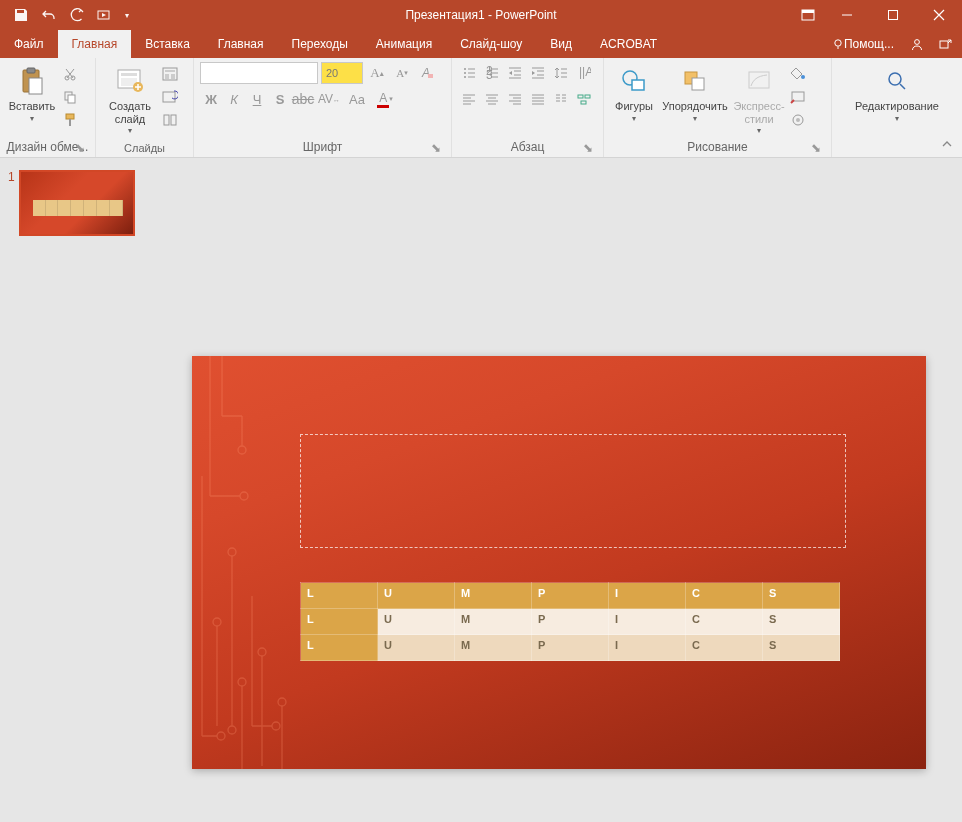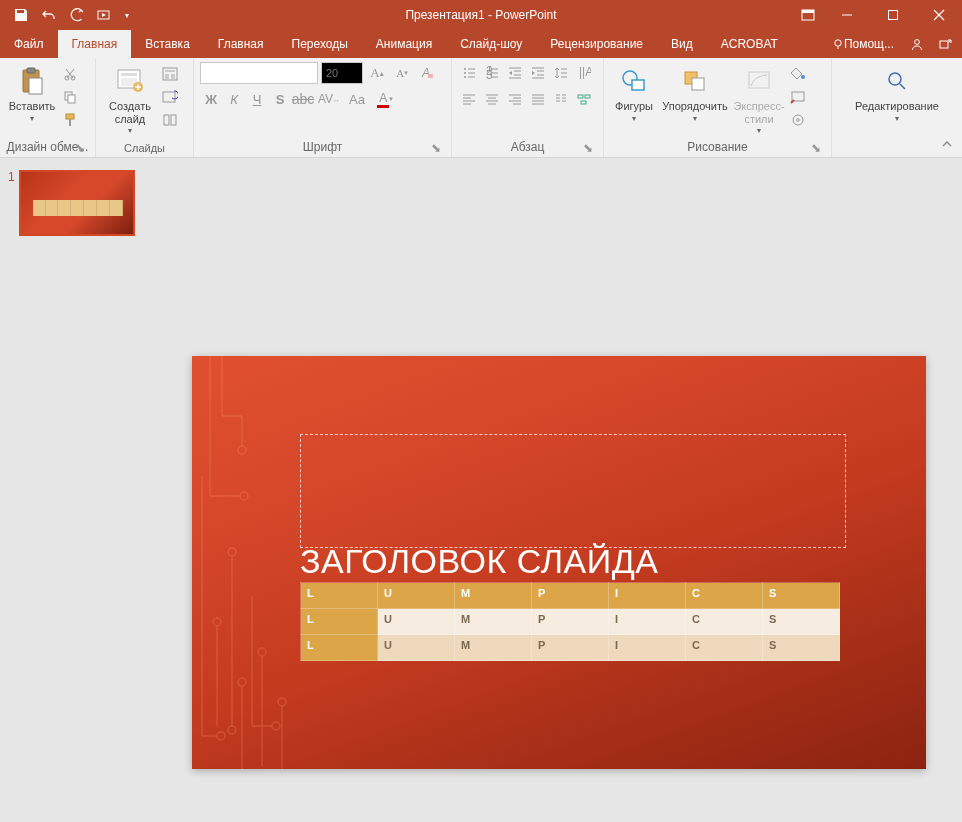--- a/index.html
+++ b/index.html
@@ -22,21 +22,21 @@
 .dlg-launcher{position:absolute;right:2px;bottom:2px;width:14px;height:14px;display:flex;align-items:center;justify-content:center;color:#999}
 .group-body{display:flex;align-items:flex-start;gap:2px;flex:1}
 .big-btn{display:flex;flex-direction:column;align-items:center;justify-content:flex-start;width:52px;padding:2px;cursor:pointer;color:#444}
 .big-btn .icon-lg{height:34px;display:flex;align-items:center;justify-content:center}
 .big-btn .lbl{font-size:11px;text-align:center;line-height:1.15;margin-top:2px}
 .drop-arrow{font-size:8px;color:#666;margin-top:1px}
 .mini-col{display:flex;flex-direction:column;gap:3px;padding-top:2px}
 .mini-btn{width:20px;height:20px;display:flex;align-items:center;justify-content:center;color:#888}
 .font-row{display:flex;align-items:center;gap:3px;margin-bottom:4px}
 .font-name{width:118px;height:22px;border:1px solid #c8c8c8;background:#fff;padding:0 4px;font-size:11px}
-.font-size{width:42px;height:22px;border:1px solid #c8c8c8;background:#000000;padding:0 4px;font-size:11px;color:#777}
+.font-size{width:42px;height:22px;border:1px solid #c8c8c8;background:#fde047;padding:0 4px;font-size:11px;color:#777}
 .fmt-row{display:flex;align-items:center;gap:1px}
 .fmt-btn{width:22px;height:22px;display:flex;align-items:center;justify-content:center;color:#999;font-size:13px}
 .collapse-ribbon{position:absolute;right:6px;bottom:4px;width:18px;height:18px;display:flex;align-items:center;justify-content:center;color:#888;cursor:pointer}
 .workspace{display:flex;height:664px;background:#e6e6e6}
 .thumb-pane{width:156px;background:#e6e6e6;padding:12px 8px;border-right:0}
 .thumb-wrap{display:flex;gap:4px}
 .thumb-num{font-size:12px;color:#b7472a}
 .thumb{width:116px;height:66px;border:2px solid #d24726;background:linear-gradient(135deg,#b73418 0%,#d6482a 40%,#d6482a 60%,#7d1f0e 100%);position:relative;cursor:pointer}
 .thumb-table{position:absolute;left:12px;top:28px;width:90px;height:16px;background:#e8c787;display:flex}
 .thumb-table div{flex:1;border-right:1px solid rgba(0,0,0,.1)}
@@ -110,21 +110,20 @@
 </div>
 
 <div class="tabs-row">
   <div class="tab">Файл</div>
   <div class="tab active">Главная</div>
   <div class="tab">Вставка</div>
   <div class="tab">Главная</div>
   <div class="tab">Переходы</div>
   <div class="tab">Анимация</div>
   <div class="tab">Слайд-шоу</div>
-  <div class="tab">Рецензирование</div>
   <div class="tab">Вид</div>
   <div class="tab">ACROBAT</div>
   <div class="tabs-right">
     <div class="help-btn">
       <svg width="12" height="12" viewBox="0 0 12 12">
           <circle cx="6" cy="5" r="3.2" fill="none" stroke="#fff"></circle>
           <line x1="6" y1="8.5" x2="6" y2="11" stroke="#fff"></line>
         </svg>
       <span>Помощ...</span>
     </div>
@@ -484,21 +483,20 @@
             <circle cx="25" cy="266" r="4"></circle>
           <path d="M70 300v110"></path>
             <circle cx="70" cy="296" r="4"></circle>
           <path d="M50 330v83"></path>
             <circle cx="50" cy="326" r="4"></circle>
           <path d="M90 350v63"></path>
             <circle cx="90" cy="346" r="4"></circle>
         </g>
       </svg>
       <div class="placeholder"></div>
-      <div class="slide-title">ЗАГОЛОВОК СЛАЙДА</div>
       <table class="slide-table">
         <tbody>
             <tr class="hdr">
           <td>L</td>
               <td>U</td>
               <td>M</td>
               <td>P</td>
               <td>I</td>
               <td>C</td>
               <td>S</td>

